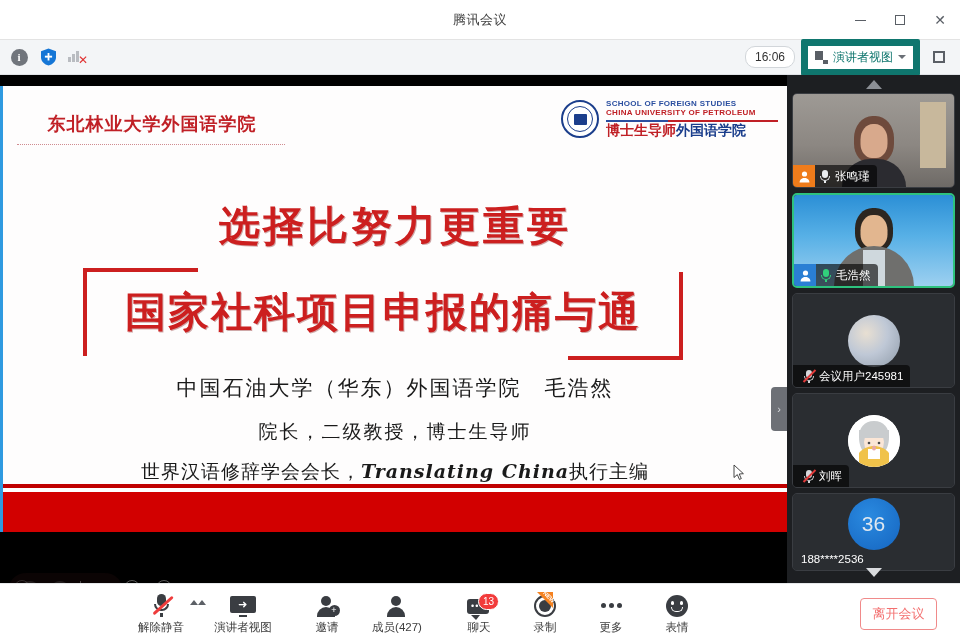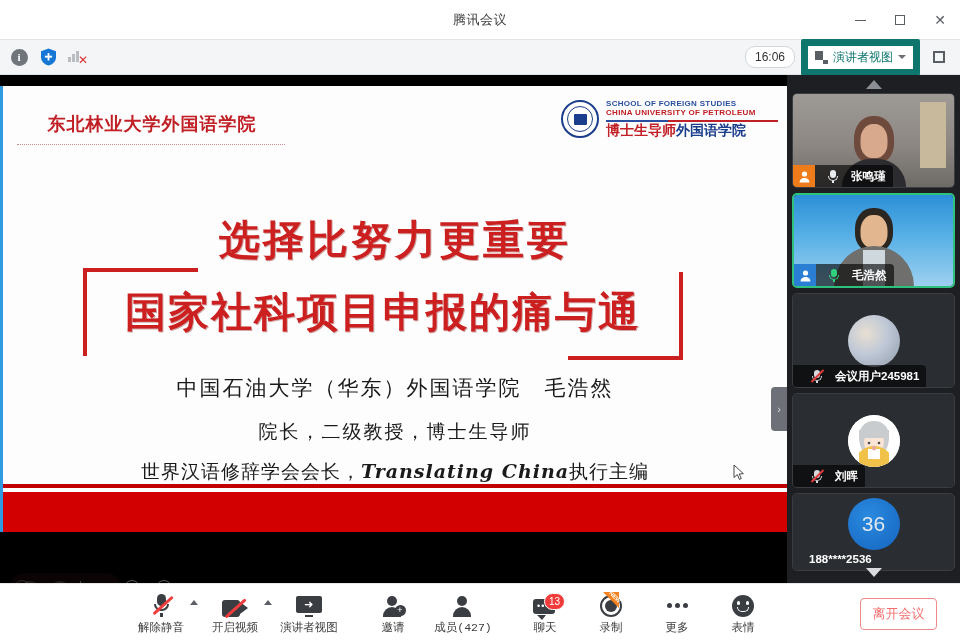--- a/index.html
+++ b/index.html
@@ -103,21 +103,20 @@
   .logo-txt .l3 { font-size: 14px; font-weight: bold;
                   font-family: "DejaVu Serif","Liberation Serif",serif; }
   .logo-txt .l3 .red { color: #c02026; }
   .logo-txt .l3 .blue { color: #1b3e8c; }
 
   .slide-title {
     position: absolute; left: 0; top: 113px; width: 100%; text-align: center;
     font-family: "DejaVu Sans","Liberation Sans",sans-serif;
     font-size: 41px; font-weight: bold; color: #cc1f1f; letter-spacing: 3px;
     text-shadow: 1px 1px 0 rgba(120,10,10,.35);
-    margin-top: 14px;
   }
   .subtitle-wrap { position: absolute; left: 80px; top: 182px; width: 600px; height: 92px; }
   .subtitle-wrap .br-l {
     position: absolute; left: 0; top: 0; width: 115px; height: 88px;
     border-left: 4px solid #cc1f1f; border-top: 4px solid #cc1f1f;
   }
   .subtitle-wrap .br-r {
     position: absolute; right: 0; bottom: 0; width: 115px; height: 88px;
     border-right: 4px solid #cc1f1f; border-bottom: 4px solid #cc1f1f;
   }
@@ -196,22 +195,22 @@
     position: absolute; left: 50%; top: 50%; transform: translate(-50%,-50%);
     width: 52px; height: 52px; border-radius: 50%; overflow: hidden;
   }
   .av-blur { background: radial-gradient(circle at 35% 35%, #e8dfd2, #bfc8d6 45%, #8e9aa8 100%); }
   .av-num  { background: radial-gradient(circle at 40% 35%, #2a8ae0, #1565c0);
              display:flex; align-items:center; justify-content:center;
              color:#dfe7ef; font-size:21px; }
   .av-toon { background: #ffffff; }
   .namebar {
     position: absolute; left: 0; bottom: 0; height: 22px;
-    display: flex; align-items: center; gap: 12px; padding-right: 7px;
-    background: rgba(0,0,0,.62); border-radius: 0 4px 0 0; font-weight: bold;
+    display: flex; align-items: center; gap: 4px; padding-right: 7px;
+    background: rgba(0,0,0,.62); border-radius: 0 4px 0 0;
   }
   .badge-sq { width: 22px; height: 22px; display:flex; align-items:center; justify-content:center; }
   .badge-orange { background: #ef7c1b; }
   .badge-blue { background: #2a7fd4; }
   .pname { color: #fff; font-size: 11.5px; white-space: nowrap; }
   .mic { width: 12px; height: 14px; position: relative; }
   .mic .cap { position:absolute; left:3px; top:1px; width:6px; height:8px; border-radius:3px; }
   .mic .arc { position:absolute; left:1px; top:7px; width:10px; height:5px;
               border:1.5px solid; border-top:none; border-radius: 0 0 6px 6px; }
   .mic .stem { position:absolute; left:5px; bottom:0; width:2px; height:2px; }
@@ -540,30 +539,20 @@
               <i class="cap"></i>
               <i class="arc"></i>
               <i class="stem"></i>
               <i class="slash-red"></i>
             </div>
         </div>
         <div class="lbl">解除静音</div>
       </div>
       <div class="mini-caret"></div>
 
-      <div class="ctl">
-        <div class="icobox">
-          <div class="cam-big">
-              <i class="body"></i>
-              <i class="lens"></i>
-              <i class="slash-red" style="top:7px;left:0;width:27px;"></i>
-            </div>
-        </div>
-        <div class="lbl">开启视频</div>
-      </div>
       <div class="mini-caret"></div>
 
       <div class="ctl">
         <div class="icobox">
           <div class="share-ic">
               <i class="scr"></i>
               <i class="stand"></i>
               <span class="arr">➜</span>
             </div>
         </div>
@@ -574,21 +563,21 @@
         <div class="icobox">
           <div class="invite-ic">
               <i class="pp-head"></i>
               <i class="pp-body"></i>
               <span class="plus-badge">+</span>
             </div>
         </div>
         <div class="lbl">邀请</div>
       </div>
 
-      <div class="ctl" style="width:74px;font-family:Liberation Mono, monospace;">
+      <div class="ctl" style="width:74px;">
         <div class="icobox">
           <div class="member-ic">
               <i class="pp-head"></i>
               <i class="pp-body"></i>
             </div>
         </div>
         <div class="lbl">成员(427)</div>
       </div>
 
       <div class="ctl" style="margin-left:12px;">

